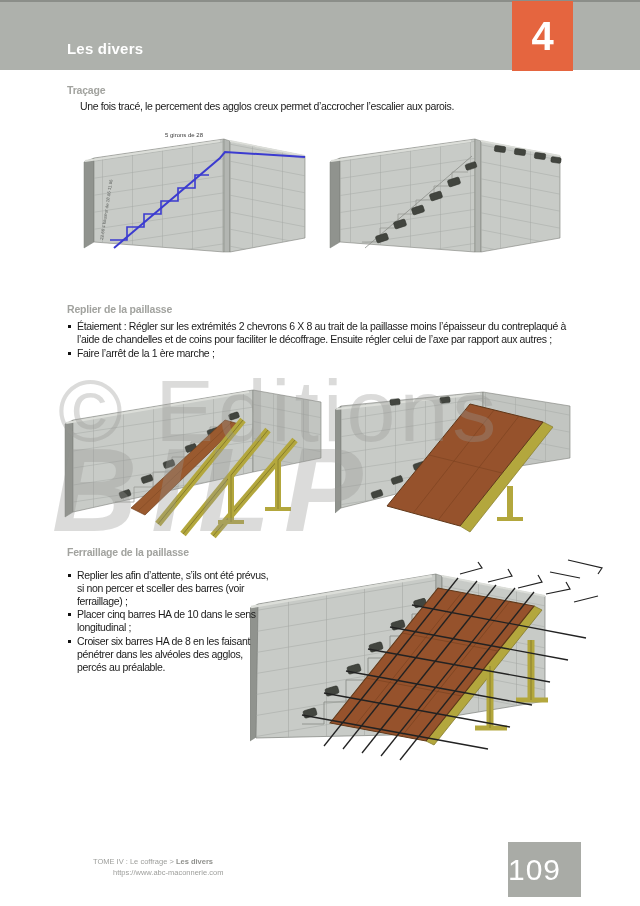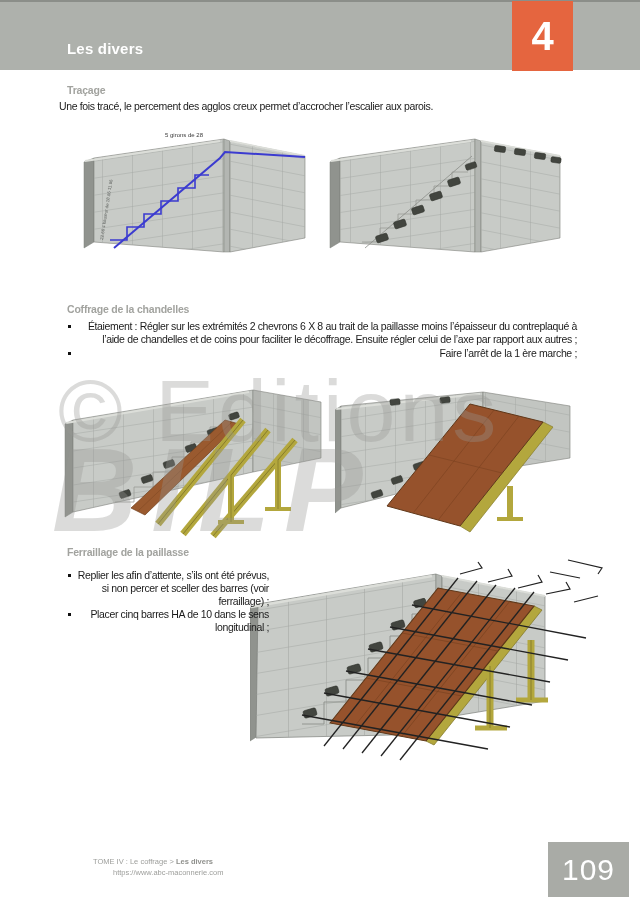--- a/index.html
+++ b/index.html
@@ -10,36 +10,36 @@
   .band{position:absolute;left:0;top:2px;width:640px;height:68px;background:#aeb1ac;}
   .band-title{position:absolute;left:67px;top:40px;font-size:15px;font-weight:bold;color:#ffffff;letter-spacing:.2px;}
   .chapter-box{position:absolute;left:512px;top:1px;width:61px;height:70px;background:#e5653f;
                display:flex;align-items:center;justify-content:center;}
   .chapter-box span{color:#ffffff;font-size:40px;font-weight:bold;}
   
   .sec-head{position:absolute;font-size:10.5px;font-weight:bold;color:#a2a39f;letter-spacing:-0.2px;}
   .body-text{position:absolute;font-size:10.5px;letter-spacing:-0.35px;line-height:13.2px;color:#1b1b1b;}
   ul.blist{list-style:none;margin:0;padding:0;position:absolute;font-size:10.5px;letter-spacing:-0.35px;
            line-height:12.8px;color:#1b1b1b;}
-  ul.blist li{position:relative;padding-left:10px;margin-bottom:1px;text-align:right;}
+  ul.blist li{position:relative;padding-left:10px;margin-bottom:1px;}
   ul.blist li .sq{position:absolute;left:1px;top:5px;width:3px;height:3px;background:#111;}
   
   .fig{position:absolute;}
   
   .watermark{position:absolute;left:0;top:0;width:640px;height:906px;pointer-events:none;z-index:6;}
   .wm1{position:absolute;left:58px;top:360px;font-size:88px;font-weight:normal;letter-spacing:4px;
        color:rgba(150,150,148,0.34);white-space:nowrap;}
   .wm2{position:absolute;left:52px;top:422px;font-size:118px;font-weight:bold;letter-spacing:14px;
        color:rgba(150,150,148,0.34);white-space:nowrap;font-style:italic;}
   
   .footer-line1{position:absolute;left:77px;top:857px;font-size:7.5px;color:#9d9e9b;letter-spacing:0;margin-left:16px;}
   .footer-line1 b{font-weight:bold;color:#8f908c;}
   .footer-line2{position:absolute;left:77px;top:868px;font-size:7.5px;color:#9d9e9b;padding-left:36px;}
-  .page-box{position:absolute;left:508px;top:842px;width:81px;height:55px;background:#a9aba6;
-            display:flex;align-items:center;justify-content:center;margin-left:40px;}
+  .page-box{position:absolute;left:508px;top:842px;width:73px;height:55px;background:#a9aba6;
+            display:flex;align-items:center;}
   .page-box span{color:#ffffff;font-size:30px;font-weight:400;letter-spacing:1px;}
   .z5{z-index:5;} .z7{z-index:7;position:absolute;}
 </style>
 </head>
 <body>
 
 <div class="page">
 
   <svg width="0" height="0" style="position:absolute">
     <defs>
@@ -59,21 +59,21 @@
   </svg>
 
   <div class="topline"></div>
   <div class="band"></div>
   <div class="band-title z7">Les divers</div>
   <div class="chapter-box z7">
     <span>4</span>
   </div>
 
   <div class="sec-head" style="left:67px;top:84px">Traçage</div>
-  <div class="body-text" style="left:59px;top:100px;width:510px">Une fois tracé, le percement des agglos creux permet d’accrocher l’escalier aux parois.</div>
+  <div class="body-text" style="left:80px;top:100px;width:510px">Une fois tracé, le percement des agglos creux permet d’accrocher l’escalier aux parois.</div>
 
   <div class="fig" style="left:72px;top:130px">
     <svg viewBox="0 0 240 132" width="240" height="132">
       <polygon points="12,32 22,28 22,112 12,118" fill="#90938e" stroke="#7d807b" stroke-width="0.5"></polygon>
       <polygon points="22,28 152,9 152,122 22,112" fill="#c8cbc7" stroke="#7d807b" stroke-width="0.6"></polygon>
       <polygon points="22,28 152,9 152,122 22,112" fill="url(#patL)"></polygon>
       <line x1="13" y1="31" x2="148" y2="11" stroke="#dcded9" stroke-width="2.2"></line>
       <polygon points="152,9 158,11 158,122 152,122" fill="#b3b6b2" stroke="#7d807b" stroke-width="0.5"></polygon>
       <polygon points="158,11 233,26 233,108 158,122" fill="#c8cbc7" stroke="#7d807b" stroke-width="0.6"></polygon>
       <polygon points="158,11 233,26 233,108 158,122" fill="url(#patR)"></polygon>
@@ -125,21 +125,21 @@
         <g transform="translate(220,26) rotate(8)">
             <rect x="-5.5" y="-3" width="11" height="6" rx="1.5"></rect>
           </g>
         <g transform="translate(236,30) rotate(8)">
             <rect x="-5" y="-2.8" width="10" height="5.6" rx="1.5"></rect>
           </g>
       </g>
     </svg>
   </div>
 
-  <div class="sec-head" style="left:67px;top:303px">Coffrage de la chandelles</div>
+  <div class="sec-head" style="left:67px;top:303px">Replier de la paillasse</div>
   <ul class="blist" style="left:67px;top:320px;width:510px">
     <li><span class="sq"></span><span>Étaiement : Régler sur les extrémités 2 chevrons 6 X 8 au trait de la paillasse moins l’épaisseur du contreplaqué à l’aide de chandelles et de coins pour faciliter le décoffrage. Ensuite régler celui de l’axe par rapport aux autres ;</span></li>
     <li><span class="sq"></span><span>Faire l’arrêt de la 1 ère marche ;</span></li>
   </ul>
 
   <div class="fig z5" style="left:63px;top:384px">
     <svg viewBox="0 0 265 156" width="265" height="156">
       <polygon points="2,40 10,36 10,128 2,133" fill="#90938e" stroke="#7d807b" stroke-width="0.5"></polygon>
       <polygon points="10,36 190,6 190,88 10,128" fill="#c8cbc7" stroke="#7d807b" stroke-width="0.6"></polygon>
       <polygon points="10,36 190,6 190,88 10,128" fill="url(#patL)"></polygon>
@@ -244,20 +244,21 @@
 
   <div class="watermark">
     <span class="wm1">© Editions</span>
     <span class="wm2">BILP</span>
   </div>
 
   <div class="sec-head z7" style="left:67px;top:546px">Ferraillage de la paillasse</div>
   <ul class="blist z7" style="left:67px;top:569px;width:202px">
     <li><span class="sq"></span><span>Replier les afin d’attente, s’ils ont été prévus, si non percer et sceller des barres (voir ferraillage) ;</span></li>
     <li><span class="sq"></span><span>Placer cinq barres HA de 10 dans le sens longitudinal ;</span></li>
+    <li><span class="sq"></span><span>Croiser six barres HA de 8 en les faisant pénétrer dans les alvéoles des agglos, percés au préalable.</span></li>
   </ul>
 
   <div class="fig" style="left:250px;top:548px">
     <svg viewBox="0 0 390 260" width="390" height="260">
       <polygon points="0,60 8,56 8,188 0,193" fill="#90938e" stroke="#7d807b" stroke-width="0.5"></polygon>
       <polygon points="8,56 186,26 186,186 6,190" fill="#c8cbc7" stroke="#7d807b" stroke-width="0.7"></polygon>
       <polygon points="8,56 186,26 186,186 6,190" fill="url(#patL5)"></polygon>
       <line x1="1" y1="59" x2="182" y2="28" stroke="#dcded9" stroke-width="2.6"></line>
       <polygon points="186,26 192,28 192,170 186,186" fill="#b3b6b2" stroke="#7d807b" stroke-width="0.5"></polygon>
       <polygon points="192,28 295,48 295,153 192,170" fill="#c8cbc7" stroke="#7d807b" stroke-width="0.7"></polygon>

